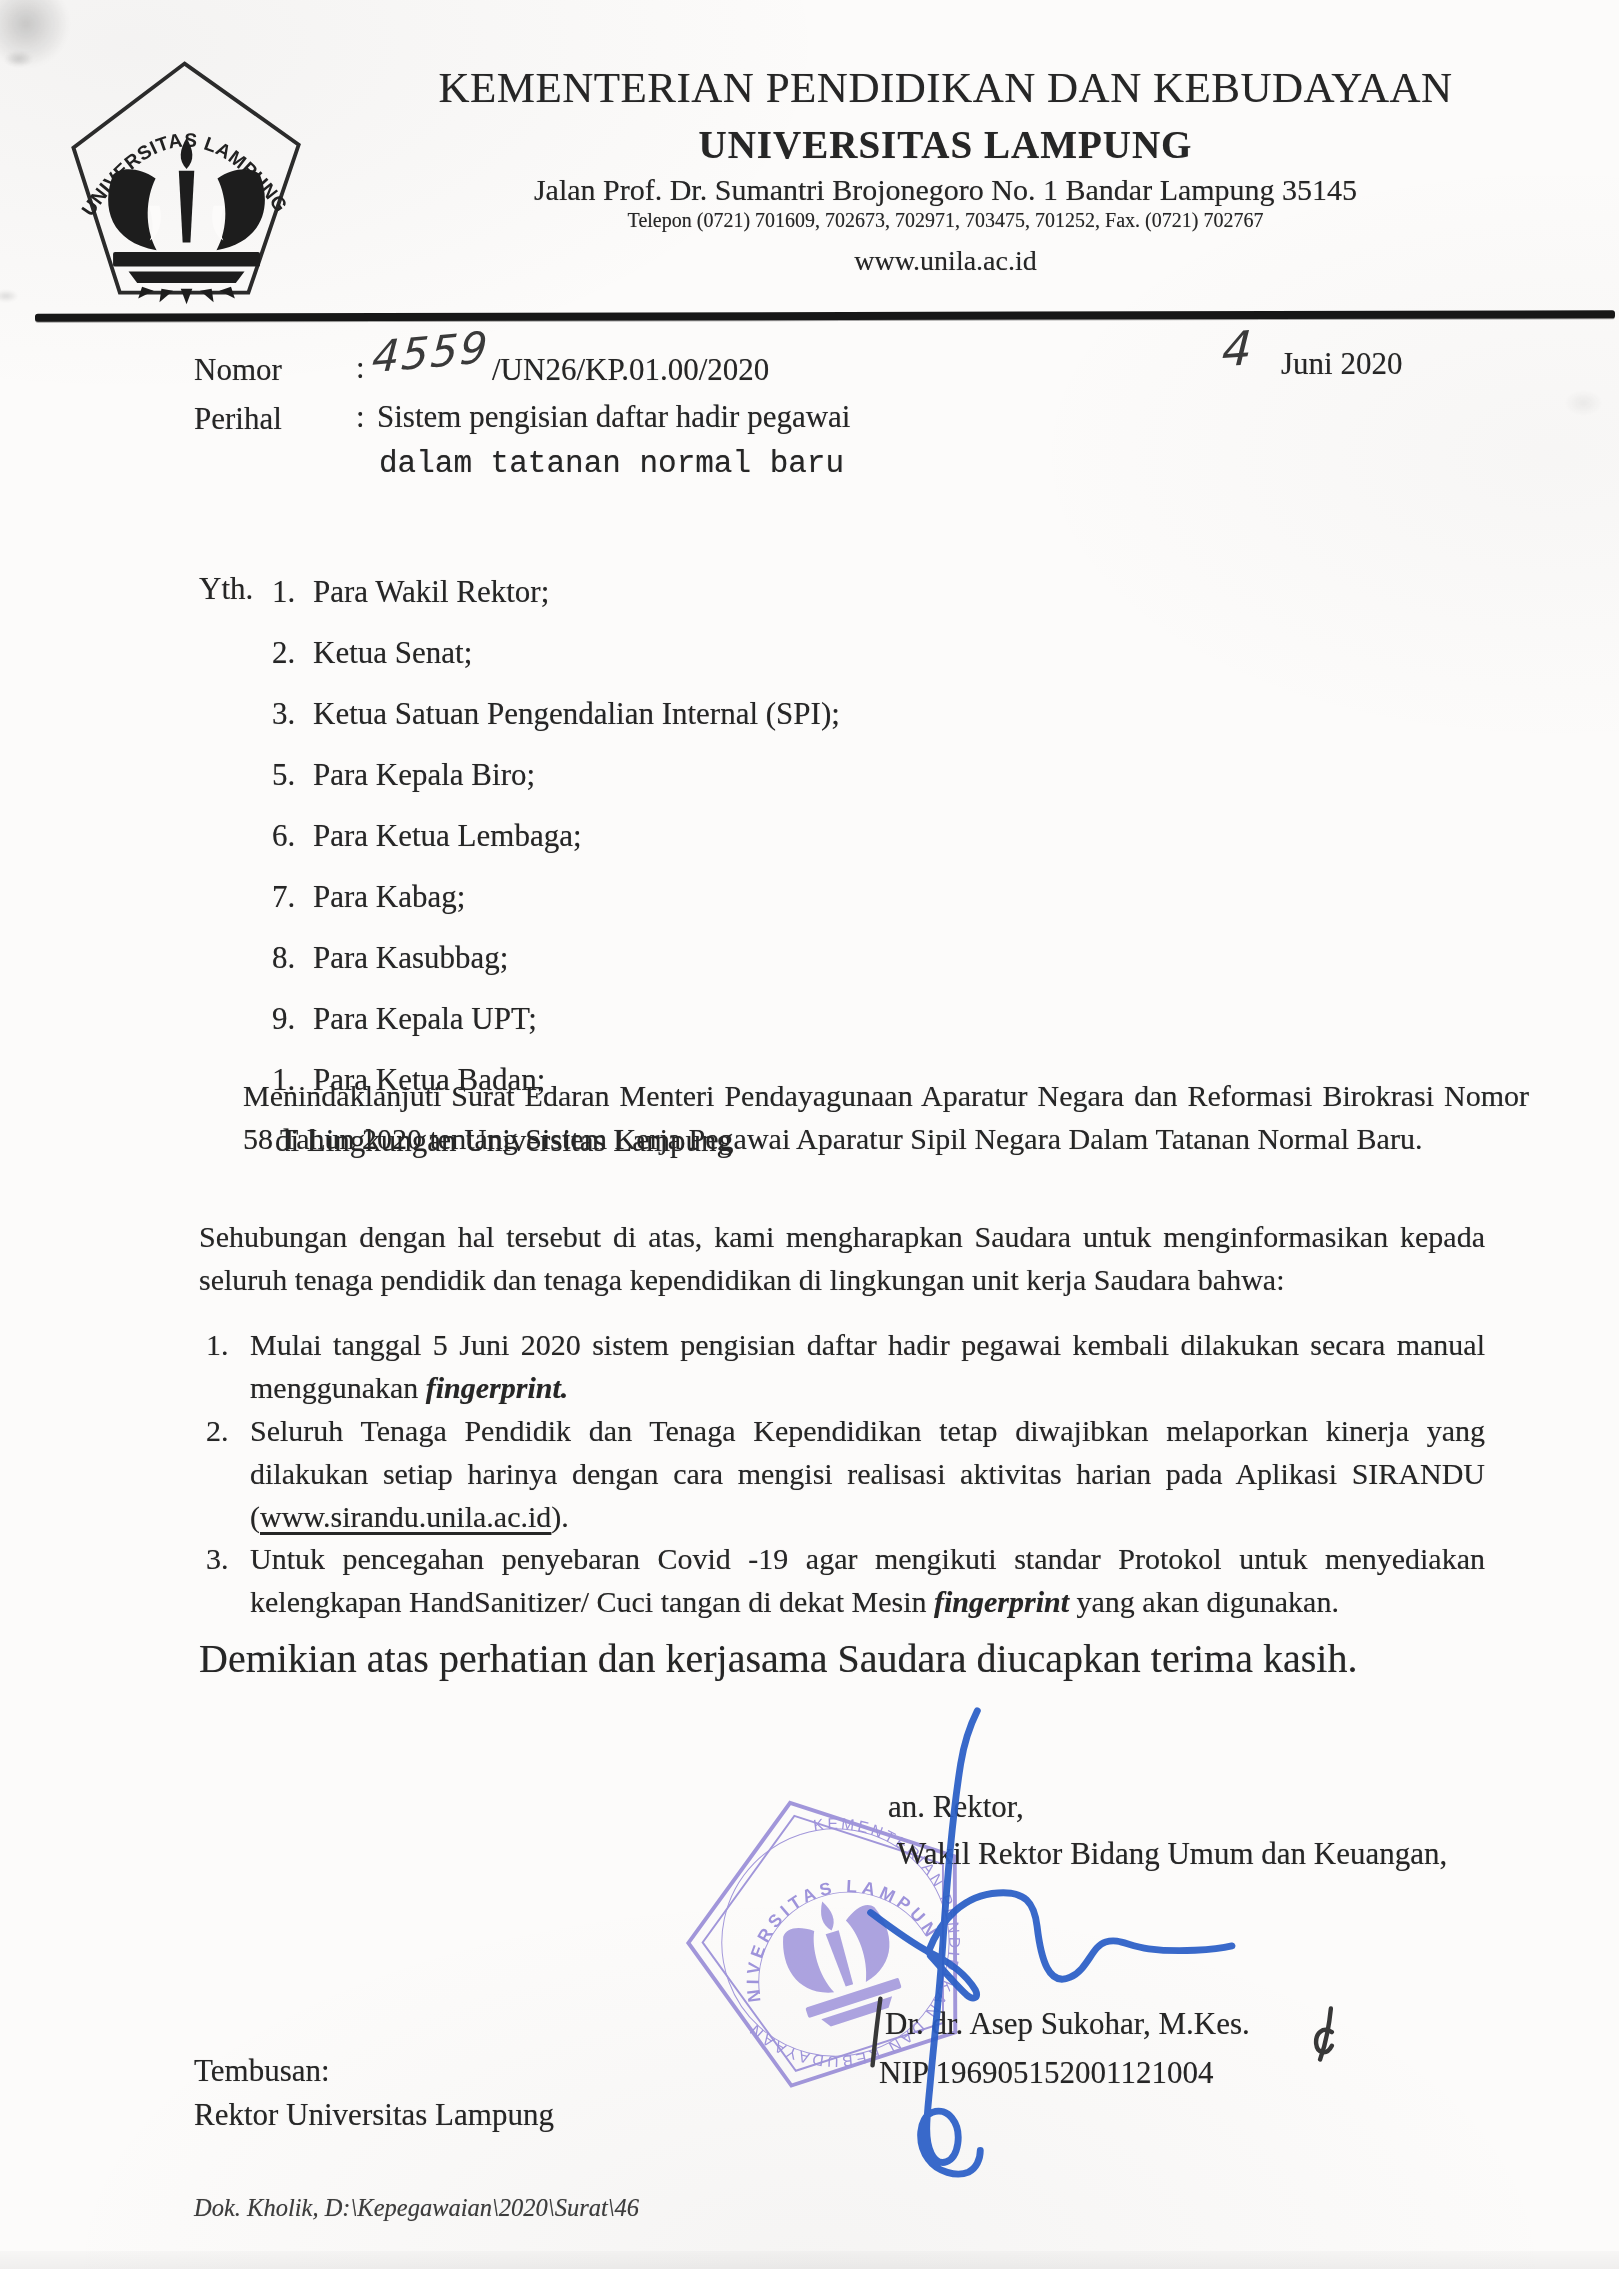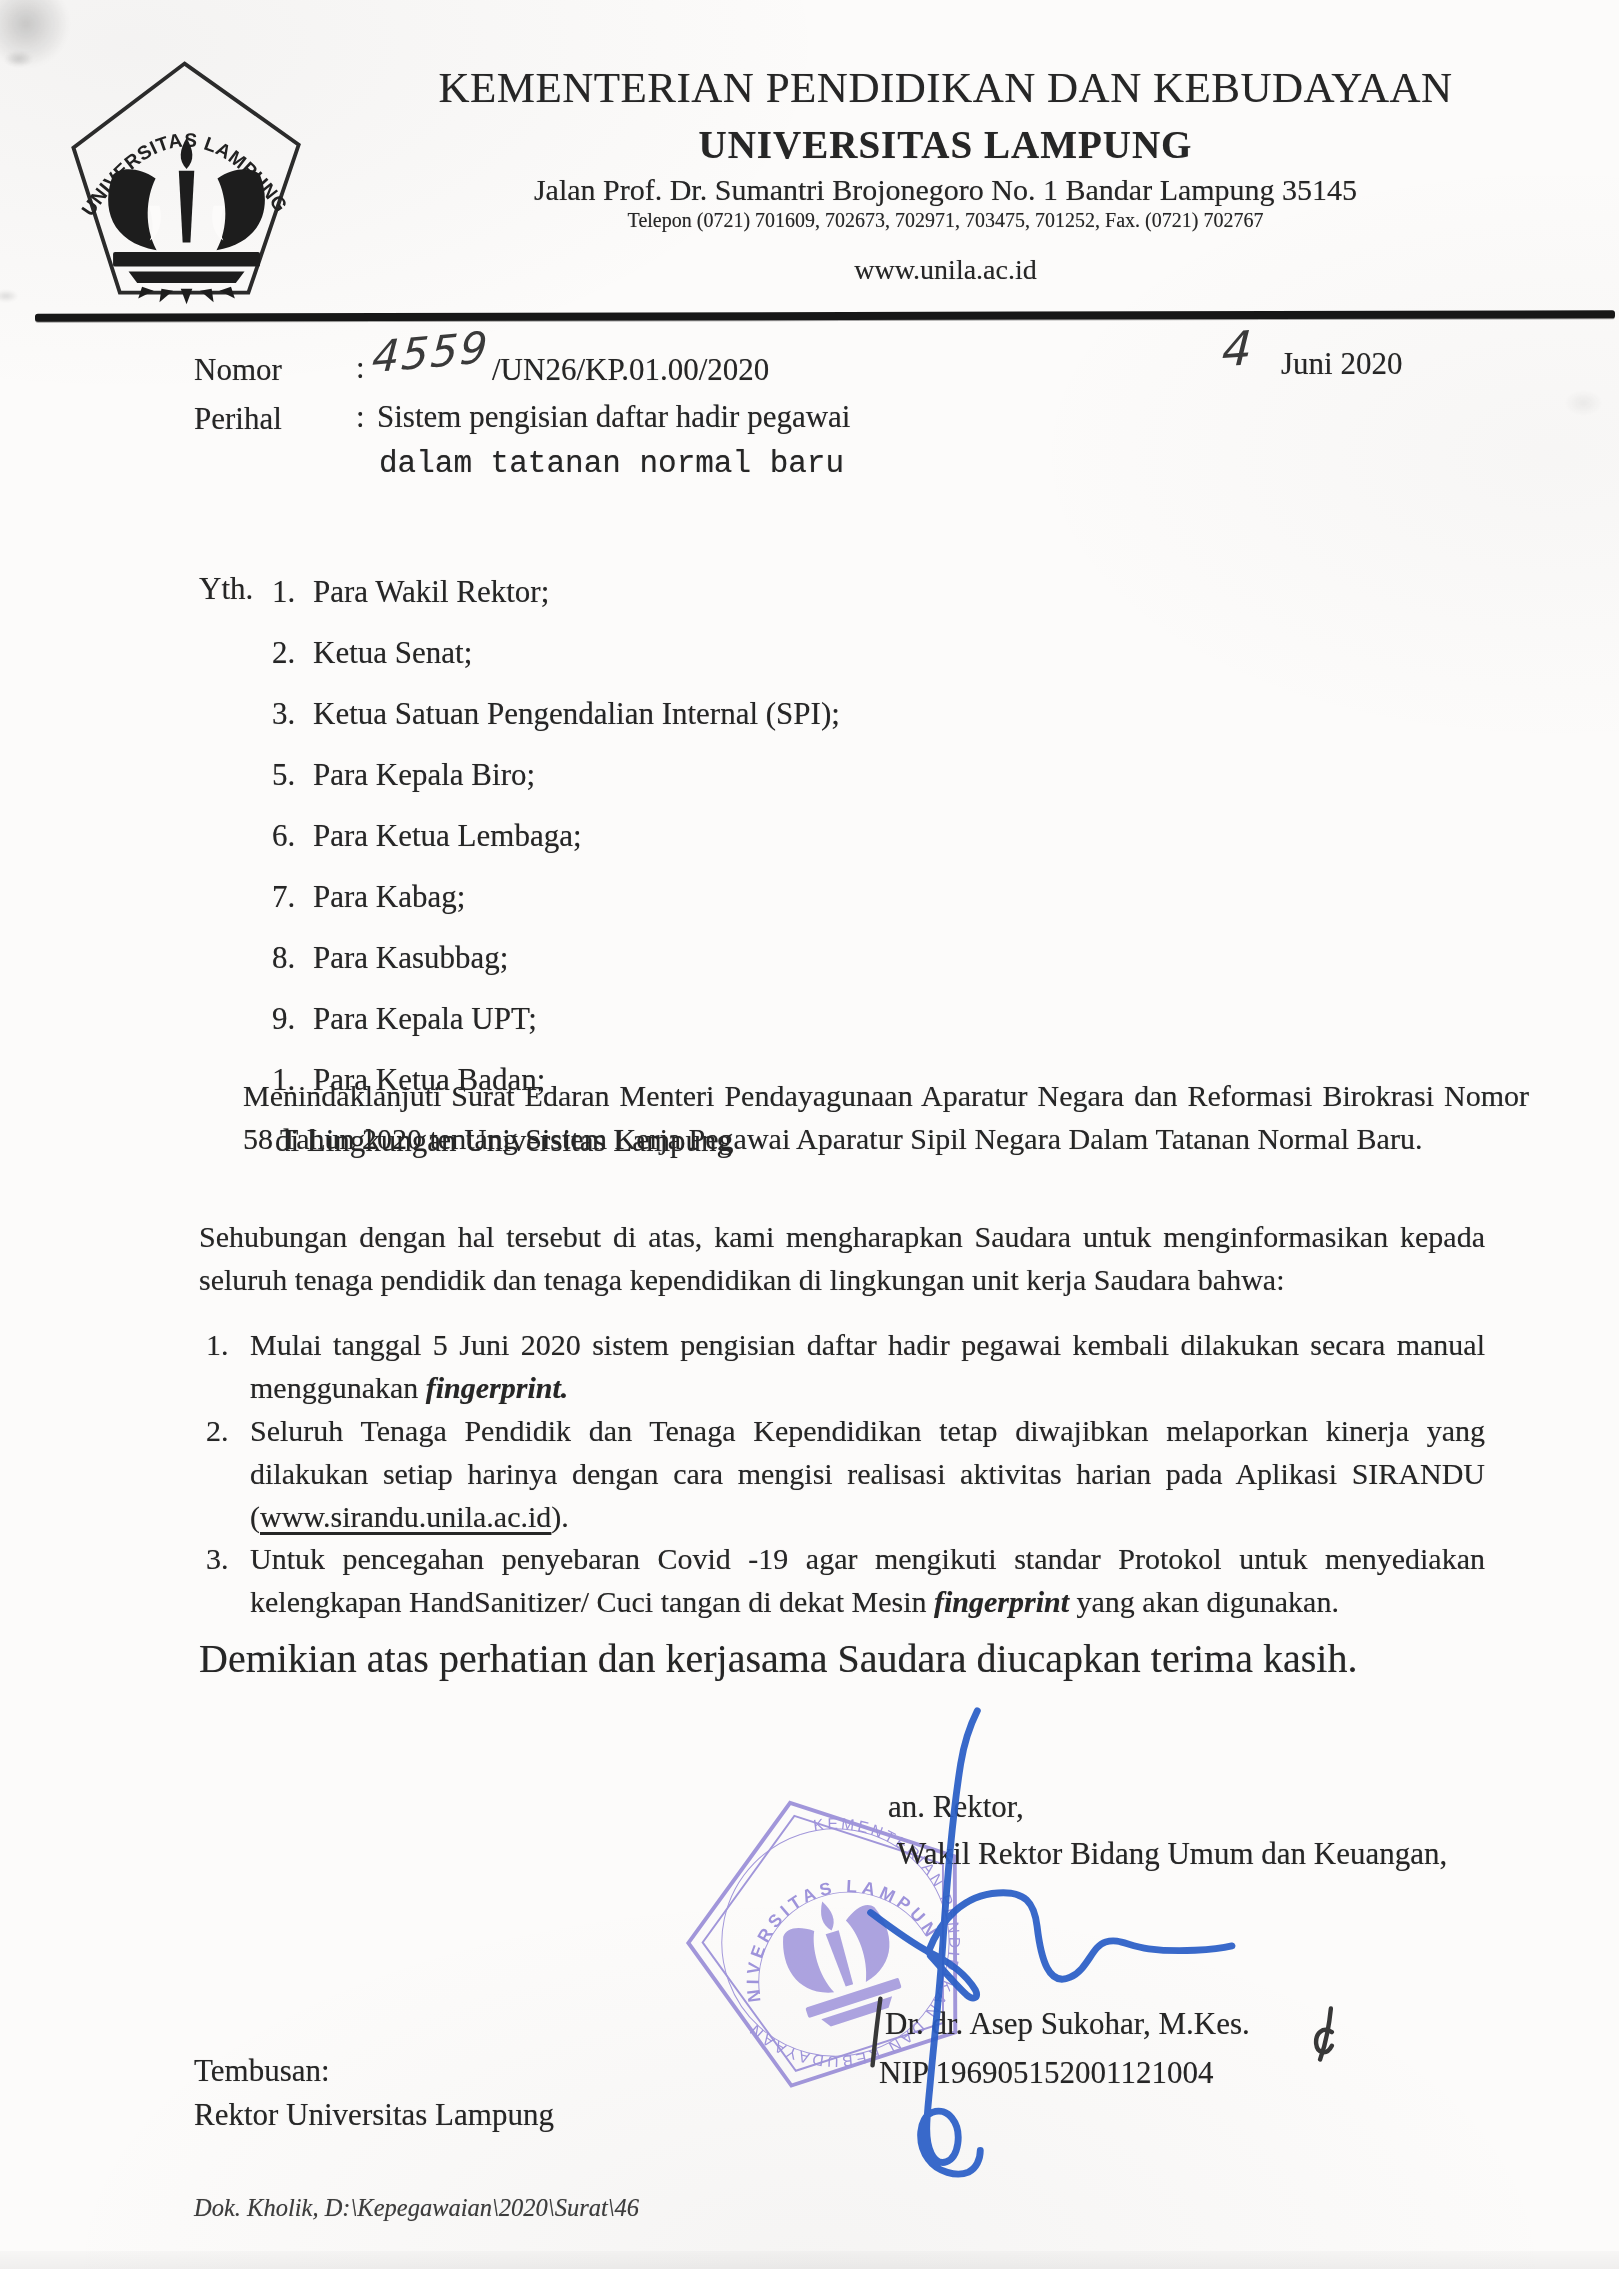--- a/index.html
+++ b/index.html
@@ -14,21 +14,21 @@
     color:#262626;
   }
   .abs{position:absolute;}
   .txt{color:#262626;text-shadow:0 0 0.7px rgba(70,70,70,0.55);}
   
   .headblock{left:274px;top:0;width:1343px;text-align:center;}
   .ministry{position:absolute;left:0;top:63px;width:100%;font-size:43px;letter-spacing:0.5px;}
   .univ{position:absolute;left:0;top:122px;width:100%;font-size:39px;font-weight:bold;letter-spacing:1px;}
   .addr{position:absolute;left:0;top:173px;width:100%;font-size:30px;}
   .phone{position:absolute;left:0;top:209px;width:100%;font-size:20px;}
-  .web{position:absolute;left:0;top:254px;width:100%;font-size:28px;}
+  .web{position:absolute;left:0;top:245px;width:100%;font-size:28px;}
   .rule{left:35px;top:312px;width:1580px;height:7.8px;background:#171717;border-radius:2.9px;transform:rotate(-0.12deg);box-shadow:0 1px 0 rgba(0,0,0,0.35);}
   
   .f32{font-size:31px;line-height:37px;}
   .hand{font-family:"DejaVu Sans",sans-serif;font-style:italic;color:#3a3a3a;}
   .nomor-hand{left:372px;top:327px;font-size:43px;transform:rotate(-5deg) skewX(-9deg);letter-spacing:2px;}
   .date-hand{left:1222px;top:321px;font-size:47px;transform:rotate(-4deg) skewX(-7deg);}
   
   .yth{left:199px;top:570px;}
   .ylist{left:272px;top:561px;line-height:61px;font-size:31px;}
   .yno{display:inline-block;min-width:41px;}

